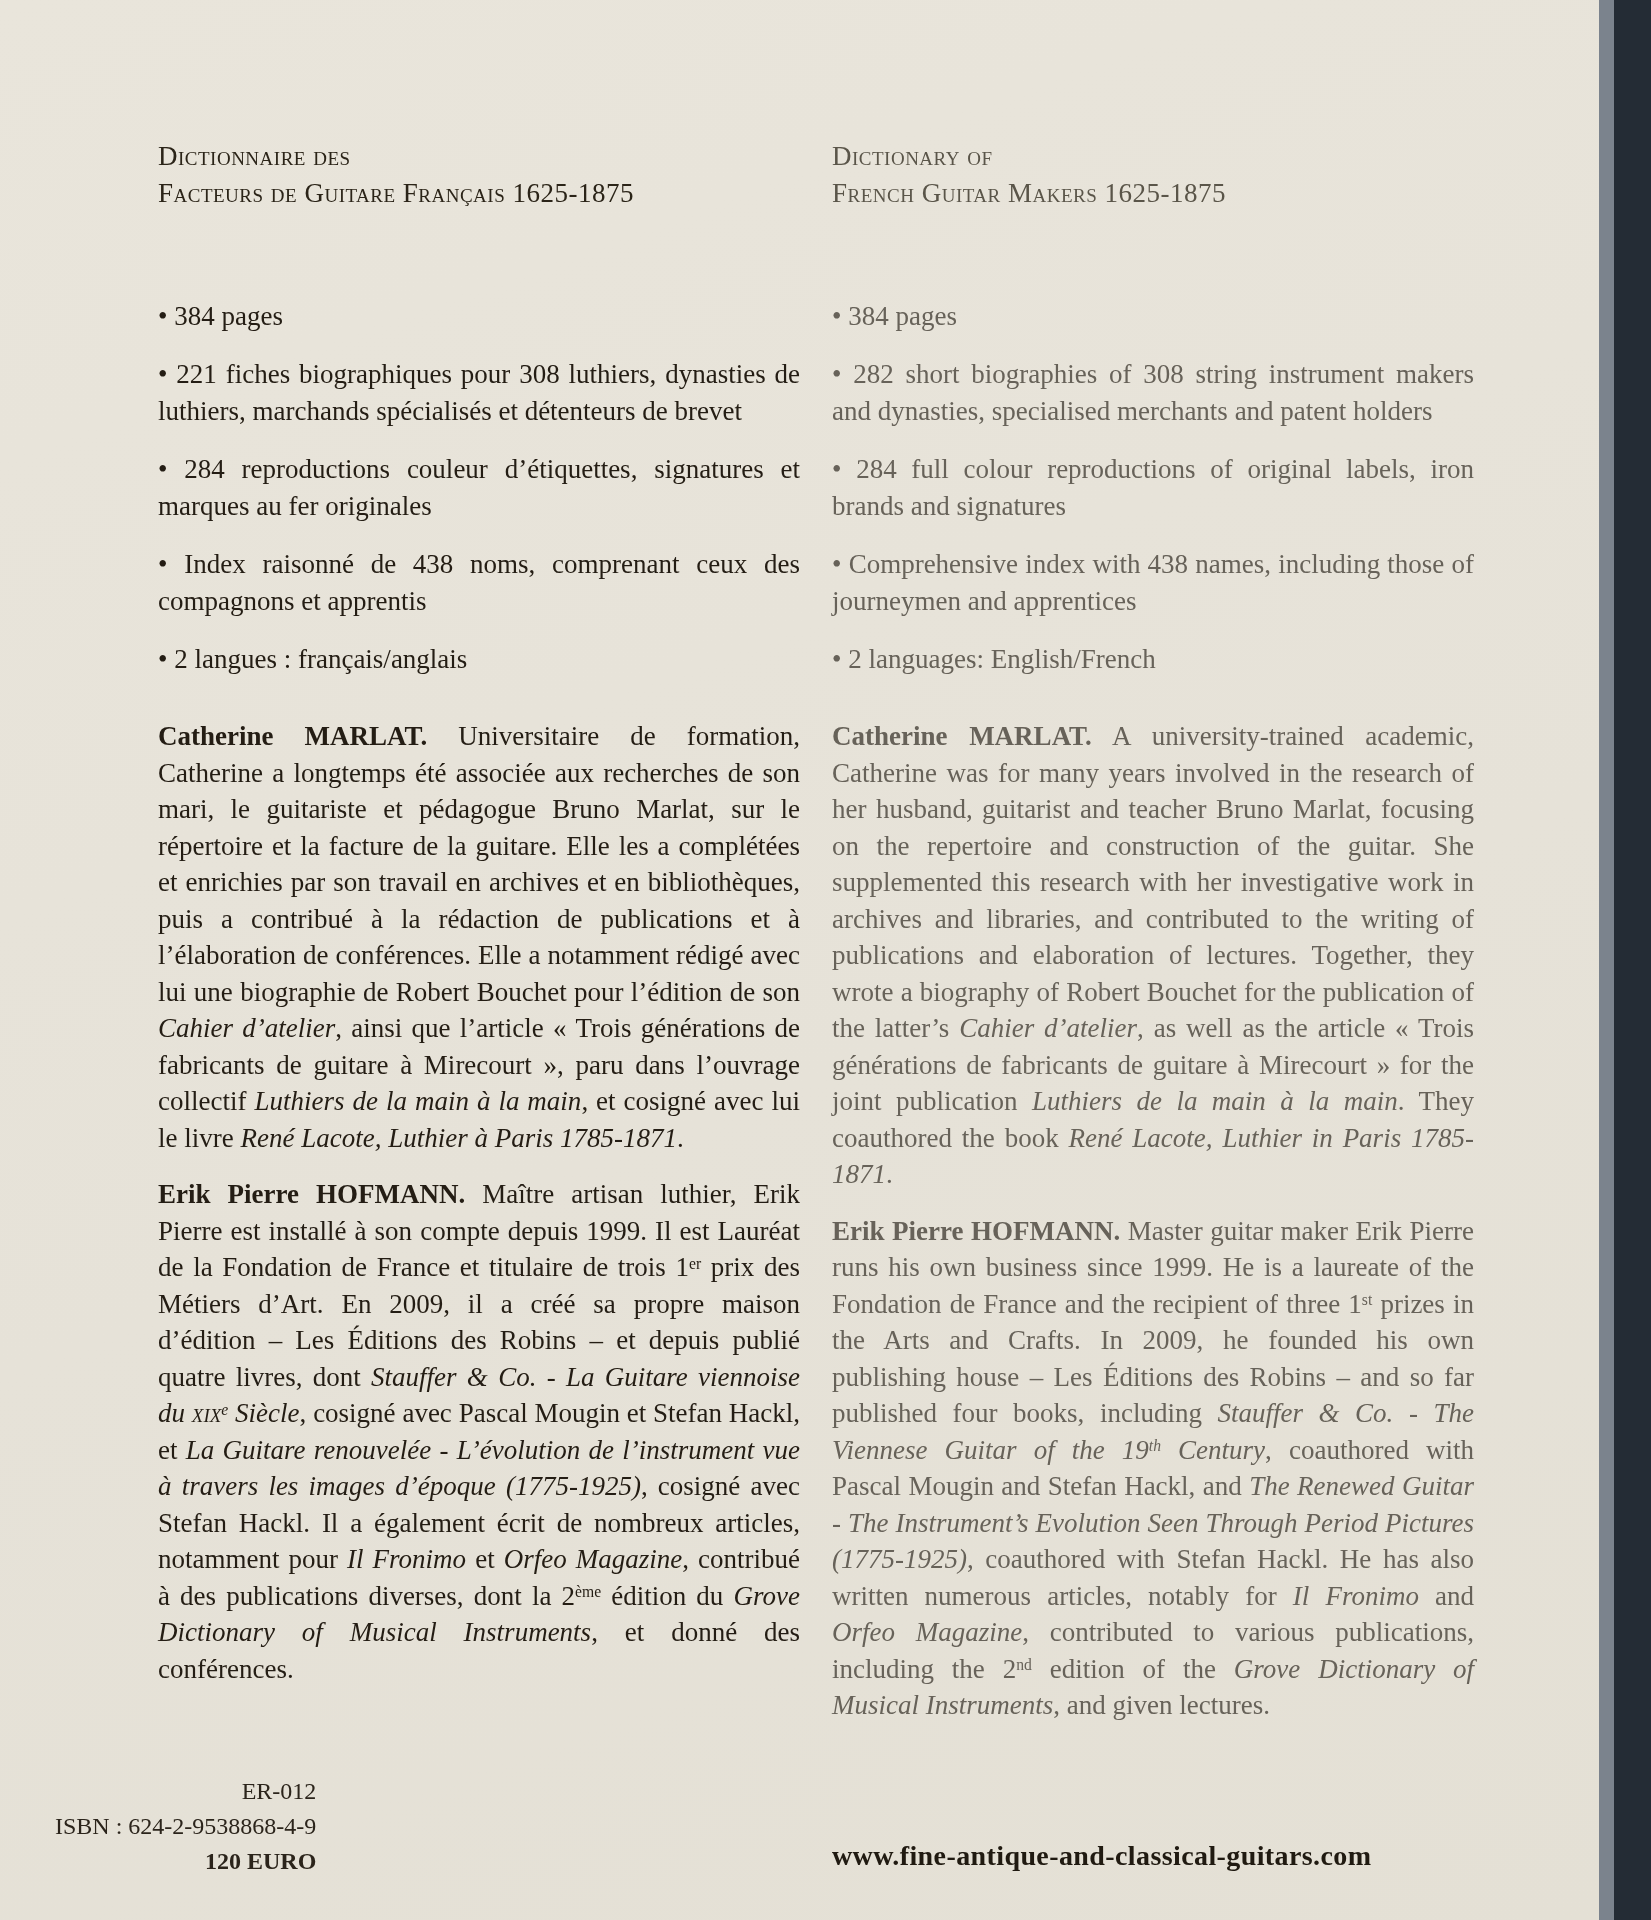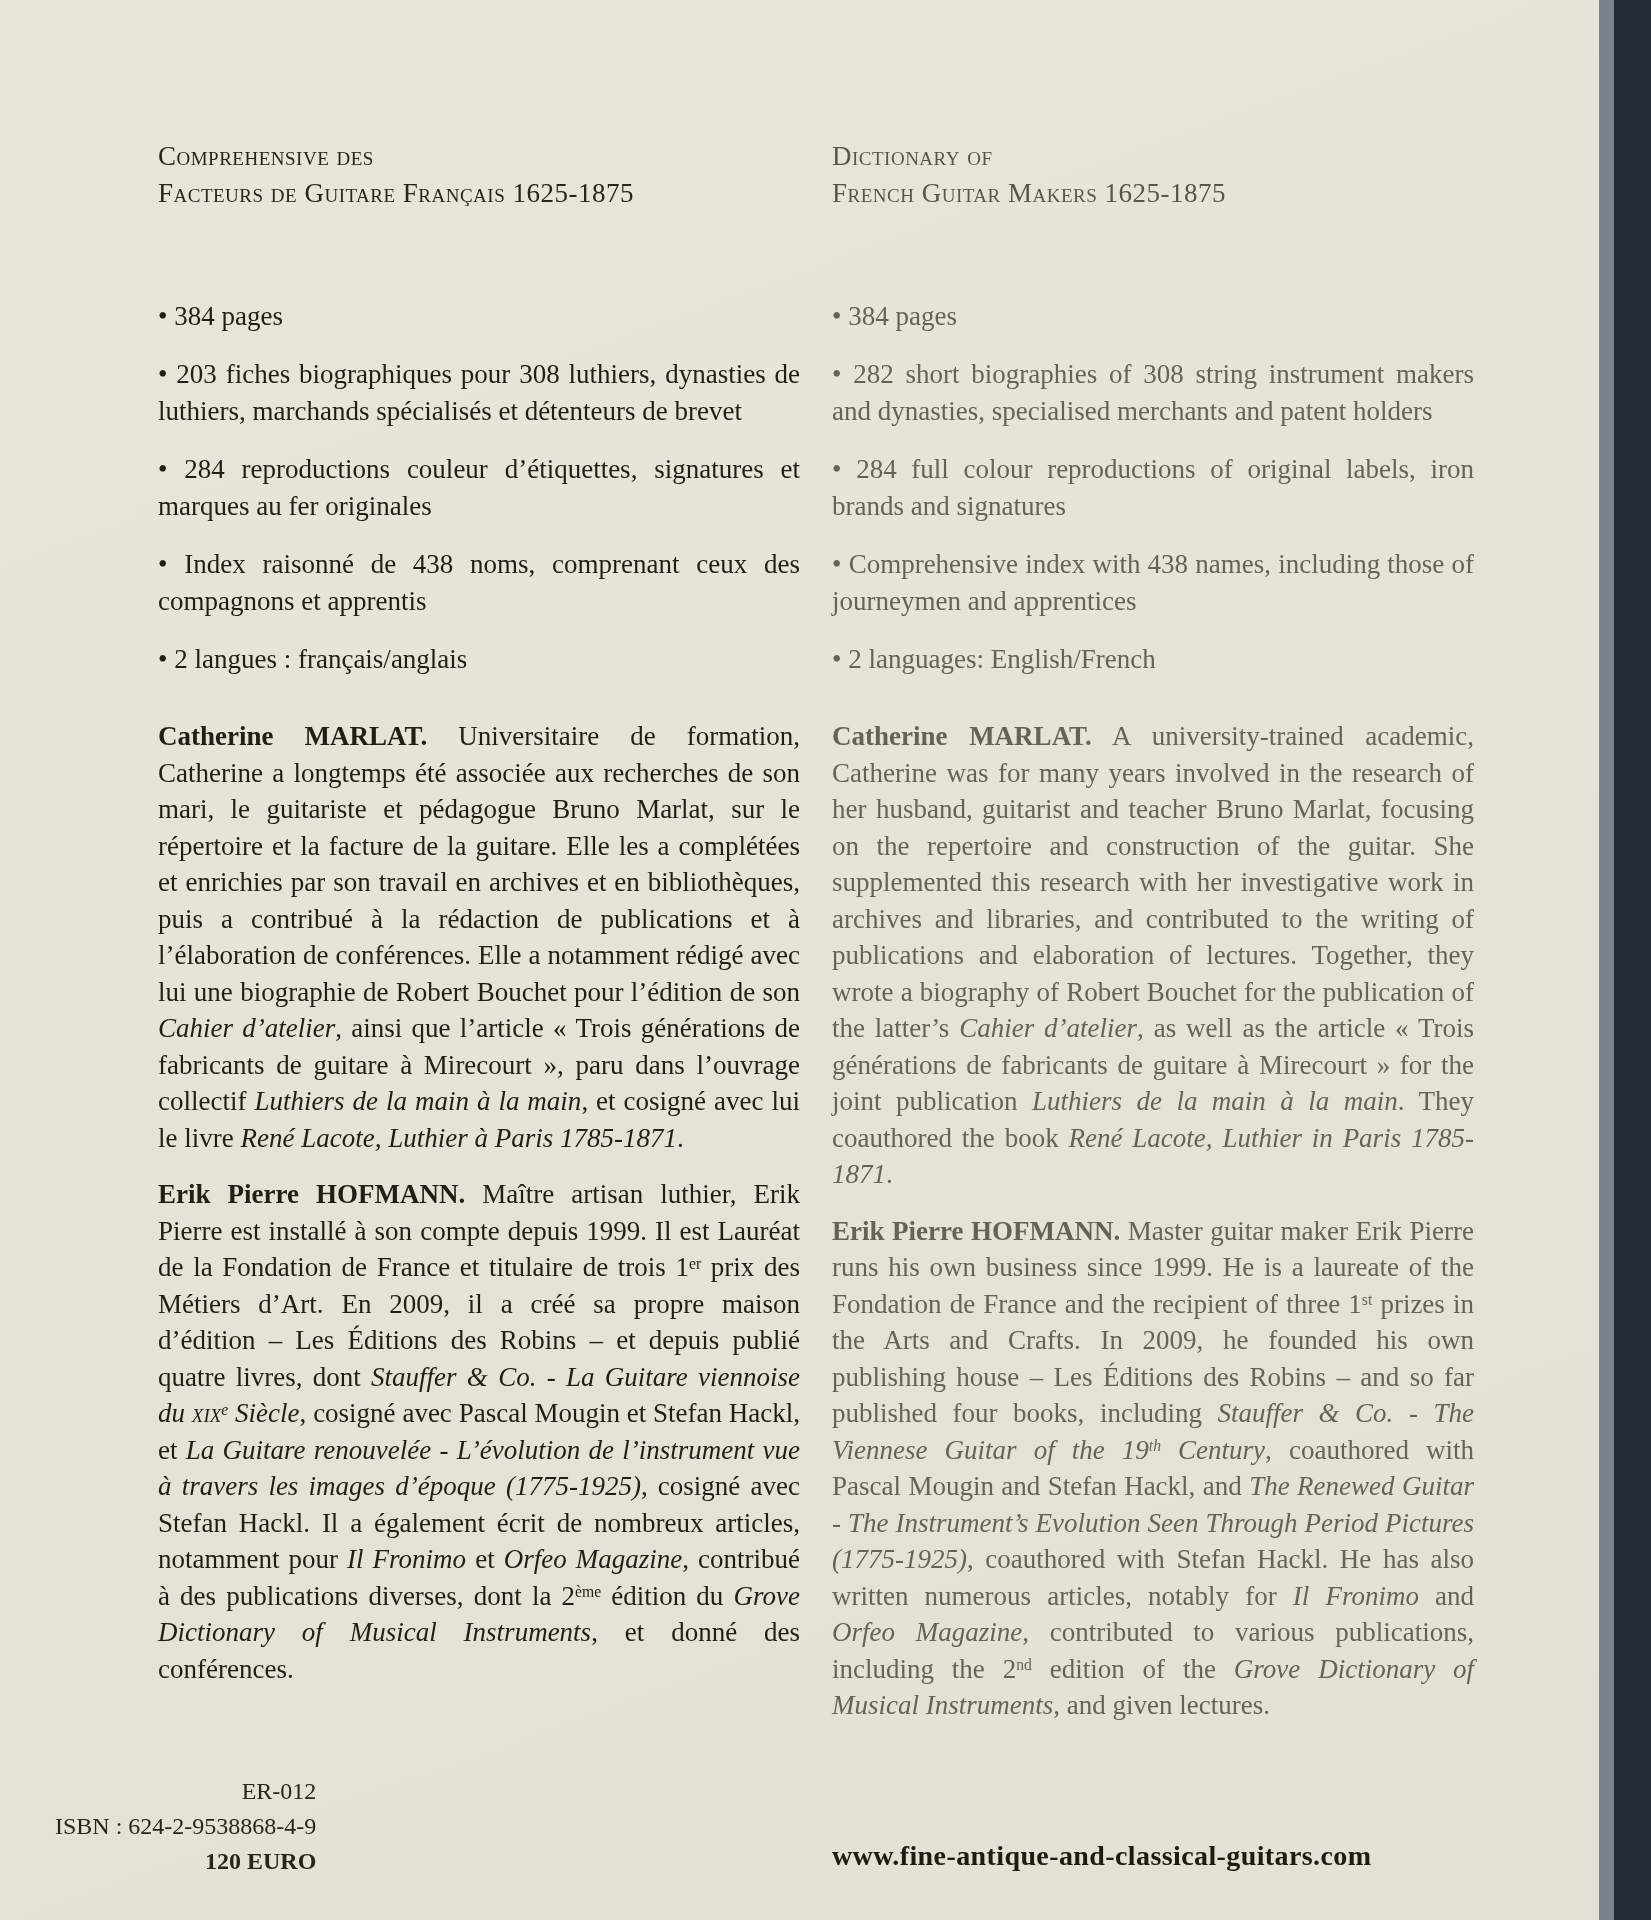--- a/index.html
+++ b/index.html
@@ -104,26 +104,26 @@
 <body>
 
 <div class="stage">
 
   <div class="paper"></div>
   <div class="edge-strip"></div>
   <div class="edge-band"></div>
 
   <div class="col col-fr">
     <div class="title">
-      <div class="title-line">Comprehensive des</div>
+      <div class="title-line">Dictionnaire des</div>
       <div class="title-line">Facteurs de Guitare Français 1625-1875</div>
     </div>
     <div class="bullets">
         <p class="bullet">• 384 pages</p>
-        <p class="bullet">• 203 fiches biographiques pour 308 luthiers, dynasties de luthiers, marchands spécialisés et détenteurs de brevet</p>
+        <p class="bullet">• 221 fiches biographiques pour 308 luthiers, dynasties de luthiers, marchands spécialisés et détenteurs de brevet</p>
         <p class="bullet">• 284 reproductions couleur d’étiquettes, signatures et marques au fer originales</p>
         <p class="bullet">• Index raisonné de 438 noms, comprenant ceux des compagnons et apprentis</p>
         <p class="bullet">• 2 langues : français/anglais</p>
       </div>
     <div class="bios">
       <p class="bio"><span class="seg-b">Catherine MARLAT.</span><span> Universitaire de formation, Catherine a longtemps été associée aux recherches de son mari, le guitariste et pédagogue Bruno Marlat, sur le répertoire et la facture de la guitare. Elle les a complétées et enrichies par son travail en archives et en bibliothèques, puis a contribué à la rédaction de publications et à l’élaboration de conférences. Elle a notamment rédigé avec lui une biographie de Robert Bouchet pour l’édition de son </span><span class="seg-i">Cahier d’atelier</span><span>, ainsi que l’article « Trois générations de fabricants de guitare à Mirecourt », paru dans l’ouvrage collectif </span><span class="seg-i">Luthiers de la main à la main</span><span>, et cosigné avec lui le livre </span><span class="seg-i">René Lacote, Luthier à Paris 1785-1871</span><span>.</span></p>
       <p class="bio"><span class="seg-b">Erik Pierre HOFMANN.</span><span> Maître artisan luthier, Erik Pierre est installé à son compte depuis 1999. Il est Lauréat de la Fondation de France et titulaire de trois 1</span><sup>er</sup><span> prix des Métiers d’Art. En 2009, il a créé sa propre maison d’édition – Les Éditions des Robins – et depuis publié quatre livres, dont </span><span class="seg-i">Stauffer &amp; Co. - La Guitare viennoise du </span><span class="seg-i seg-mc">xix</span><sup class="seg-i">e</sup><span class="seg-i"> Siècle</span><span>, cosigné avec Pascal Mougin et Stefan Hackl, et </span><span class="seg-i">La Guitare renouvelée - L’évolution de l’instrument vue à travers les images d’époque (1775-1925)</span><span>, cosigné avec Stefan Hackl. Il a également écrit de nombreux articles, notamment pour </span><span class="seg-i">Il Fronimo</span><span> et </span><span class="seg-i">Orfeo Magazine</span><span>, contribué à des publications diverses, dont la 2</span><sup>ème</sup><span> édition du </span><span class="seg-i">Grove Dictionary of Musical Instruments</span><span>, et donné des conférences.</span></p>
     </div>
   </div>
 

